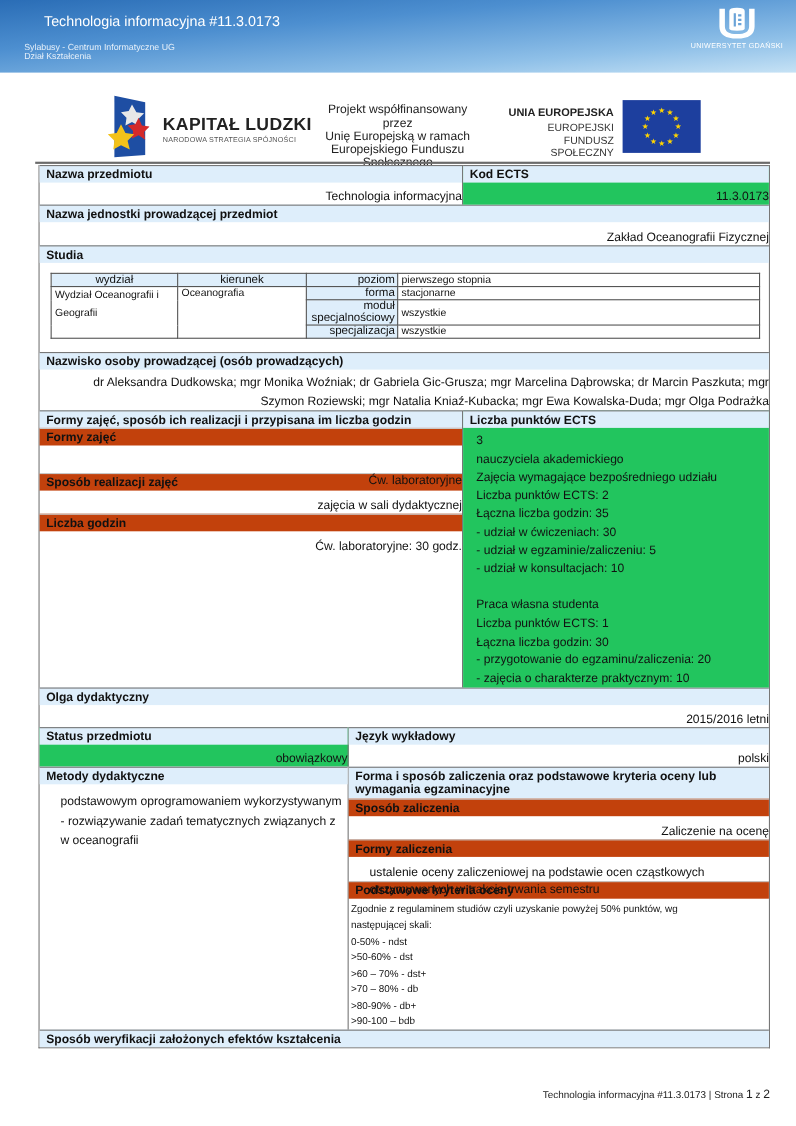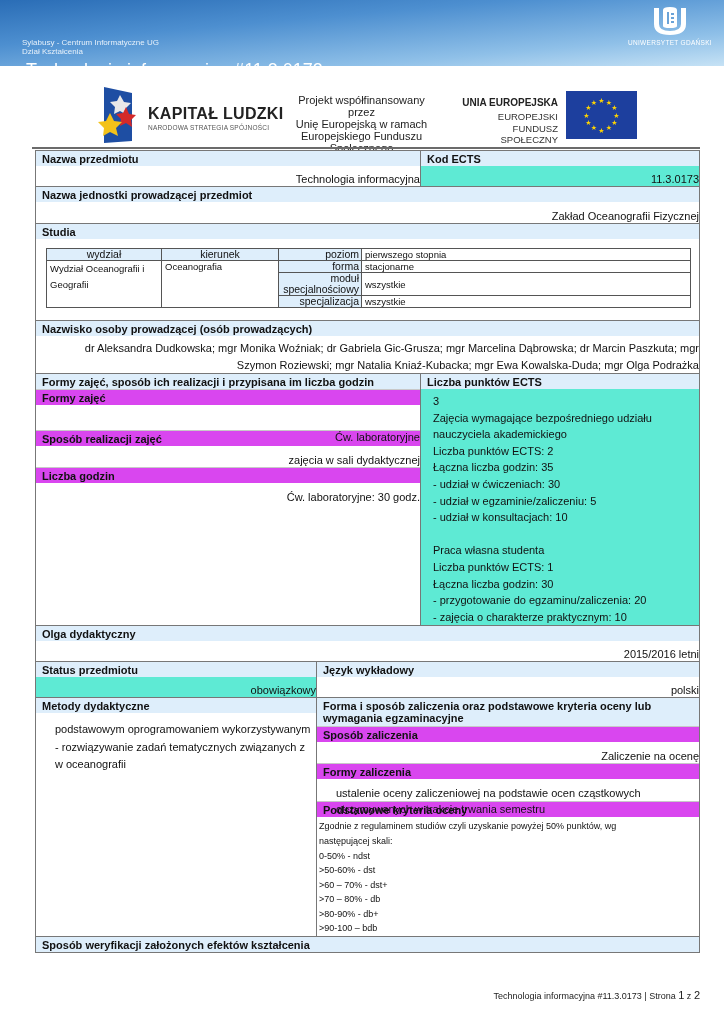--- a/index.html
+++ b/index.html
@@ -1,21 +1,21 @@
 <!DOCTYPE html>
 <html><head>
 <meta charset="utf-8">
 <style>
   * { box-sizing: border-box; margin: 0; padding: 0; }
   html, body { width: 724px; height: 1024px; background: #fff; overflow: hidden; }
   body { font-family: "Liberation Sans", sans-serif; color: #111; position: relative; }
 
   .banner { position: absolute; left: 0; top: 0; width: 724px; height: 66px;
     background: linear-gradient(175deg, #2a6db6 0%, #4d8fd0 35%, #8fc0e8 75%, #c6e2f5 100%); }
-  .banner-title { position: absolute; left: 26px; top: 12px; font-size: 18px; color: #fff; margin-top: 48px; }
+  .banner-title { position: absolute; left: 40px; top: 12px; font-size: 13px; color: #fff; }
   .banner-sub { position: absolute; left: 22px; top: 38px; font-size: 8px; line-height: 9px; color: #e6f0fa; }
   .ug-logo { position: absolute; left: 628px; top: 6px; width: 84px; height: 46px; text-align: center; }
   .ug-logo svg { display: block; margin: 0 auto; }
   .ug-logo .ug-name { font-size: 6.5px; color: #fff; letter-spacing: 0.3px; margin-top: 3px; }
 
   .logos { position: absolute; left: 98px; top: 85px; width: 545px; height: 60px; }
   .kl-logo { position: absolute; left: 0; top: 0; }
   .kl-text { position: absolute; left: 50px; top: 20px; }
   .kl-title { font-size: 16px; font-weight: bold; color: #222; letter-spacing: 0.3px; }
   .kl-sub { font-size: 6.5px; color: #555; letter-spacing: 0.2px; margin-top: 1px; }
@@ -25,29 +25,29 @@
   .ue-text .ue2 { font-size: 9.5px; color: #333; margin-top: 3px; }
   .ue-text .ue3 { font-size: 9.5px; color: #333; margin-top: 1px; }
   .eu-flag { position: absolute; left: 468px; top: 6px; width: 71px; height: 48px; background: #1d3f9e; }
   .logos-rule { position: absolute; left: 32px; top: 147px; width: 668px; height: 2px; background: #6b6b6b; }
 
   .doc { position: absolute; left: 35px; top: 150px; width: 665px; border: 1px solid #777; border-top: none; }
   .hdr { background: #deeefb; font-weight: bold; font-size: 11px; height: 16px; line-height: 16px; padding-left: 6px; border-top: 1px solid #777; }
   .val { font-size: 11px; padding-left: 19px; line-height: 14px; text-align: right; }
   .row { display: flex; }
   .col-l { border-right: 1px solid #777; }
-  .gray { background: #5eead4; }
+  .gray { background: #22c55e; }
 
   .studia-box { padding: 9px 9px 12px 10px; }
   table.st { border-collapse: collapse; width: 645px; font-size: 9.5px; }
   table.st td { border: 1px solid #555; padding: 0 3px; line-height: 11px; vertical-align: top; }
   table.st .th { background: #deeefb; text-align: center; font-size: 10.5px; }
   table.st .lab { background: #deeefb; text-align: right; font-size: 10.5px; padding-right: 2px; }
 
-  .sub-hdr { background: #d946ef; font-weight: bold; font-size: 11px; height: 16px; line-height: 16px; padding-left: 6px; border-top: 1px solid #c8c8c8; }
+  .sub-hdr { background: #c2410c; font-weight: bold; font-size: 11px; height: 16px; line-height: 16px; padding-left: 6px; border-top: 1px solid #c8c8c8; }
   .ects-list { font-size: 11px; line-height: 16.6px; padding-left: 12px; padding-top: 4px; }
   .kryteria { font-size: 9px; line-height: 14.6px; padding-left: 2px; padding-top: 2px; }
 
   .footer { position: absolute; right: 24px; top: 989px; font-size: 9px; color: #222; }
   .footer .big { font-size: 11px; }
 </style>
 </head>
 <body>
 
 <div class="banner">
@@ -167,22 +167,22 @@
       <div class="val" style="height:20px; padding-top:25px;">Ćw. laboratoryjne</div>
       <div class="sub-hdr">Sposób realizacji zajęć</div>
       <div class="val" style="height:21px; padding-top:7px;">zajęcia w sali dydaktycznej</div>
       <div class="sub-hdr">Liczba godzin</div>
       <div class="val" style="height:137px; padding-top:7px;">Ćw. laboratoryjne: 30 godz.</div>
     </div>
     <div class="gray" style="flex:1;">
       <div class="hdr">Liczba punktów ECTS</div>
       <div class="ects-list" id="ects-list">
           <div>3</div>
+          <div>nauczyciela akademickiego</div>
           <div>Zajęcia wymagające bezpośredniego udziału</div>
-          <div>nauczyciela akademickiego</div>
           <div>Liczba punktów ECTS: 2</div>
           <div>Łączna liczba godzin: 35</div>
           <div>- udział w ćwiczeniach: 30</div>
           <div>- udział w egzaminie/zaliczeniu: 5</div>
           <div>- udział w konsultacjach: 10</div>
           <div>&nbsp;</div>
           <div>Praca własna studenta</div>
           <div>Liczba punktów ECTS: 1</div>
           <div>Łączna liczba godzin: 30</div>
           <div>- przygotowanie do egzaminu/zaliczenia: 20</div>

